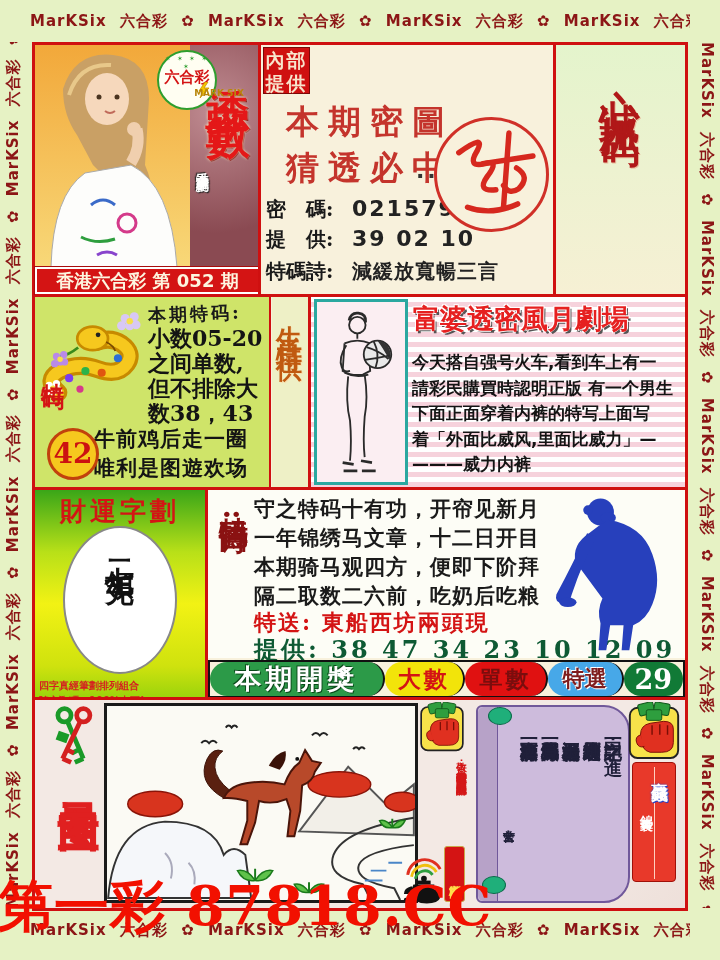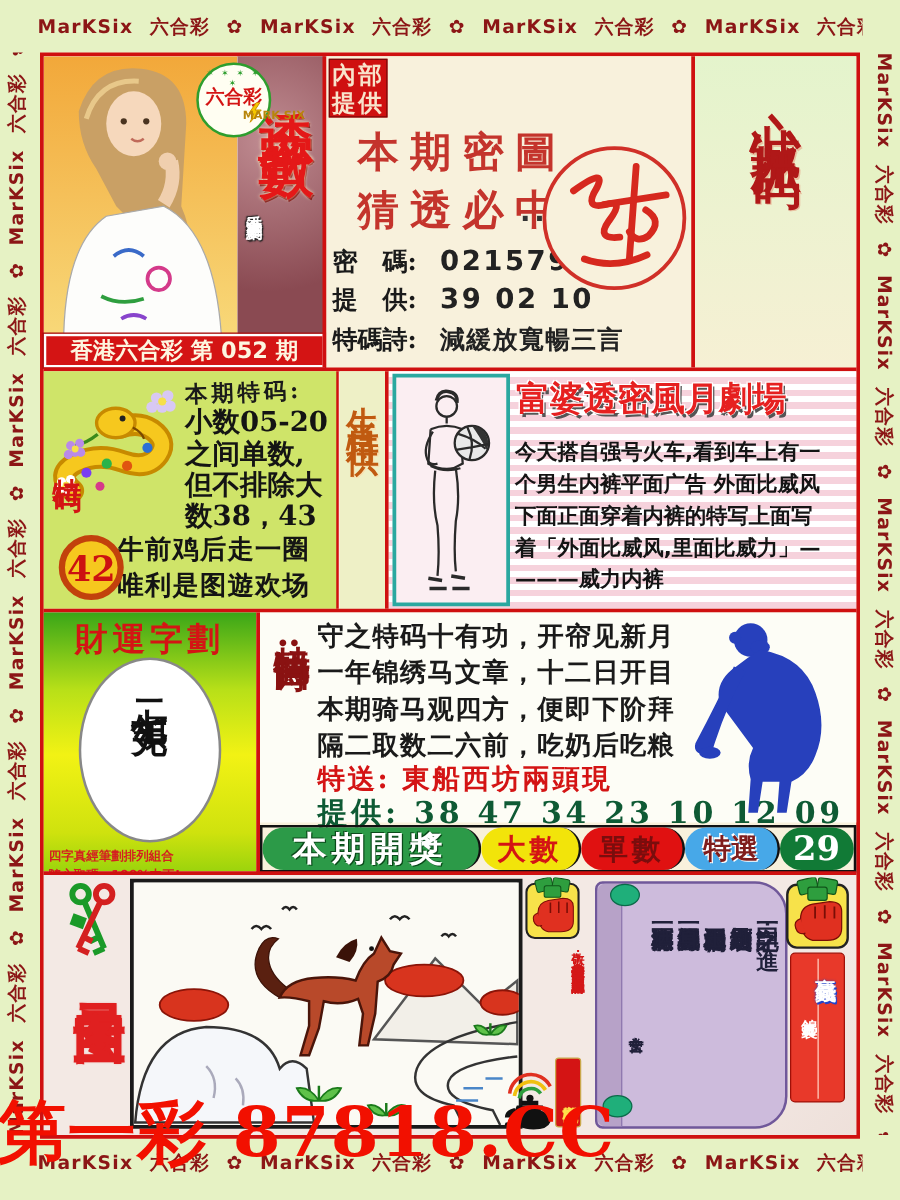--- a/index.html
+++ b/index.html
@@ -67,21 +67,21 @@
   
   .zodiac { left:35px; top:297px; width:235px; height:190px; background:#cfe469; }
   .z-strip { left:272px; top:297px; width:36px; height:190px; background:#eef0c6; }
   .z-strip-text { left:50%; top:8px; transform:translateX(-50%); height:180px; font-size:26px; font-weight:bold;
     color:#c05a10; letter-spacing:10px; text-shadow:1px 1px 0 #f8e0b0; }
   .z-head { left:148px; top:302px; font-size:18px; font-weight:bold; color:#1a1a1a; letter-spacing:3px; transform:rotate(-2deg); }
   .z-lines { left:148px; top:326px; width:122px; font-size:22px; line-height:25px; font-weight:bold; color:#141414; }
   .z-couplet { left:94px; top:424px; width:178px; font-size:21px; line-height:29px; font-weight:bold; color:#141414; letter-spacing:1px; }
   .z-special { left:38px; top:364px; font-size:23px; font-weight:bold; color:#d41414; letter-spacing:6px; }
   .z-circle { left:47px; top:428px; width:52px; height:52px; border-radius:50%; background:#f6c81e;
-    border:5px solid #c2410c; color:#cc1111; font-size:28px; font-weight:bold; text-align:center; line-height:46px; }
+    border:3px solid #c2410c; color:#cc1111; font-size:28px; font-weight:bold; text-align:center; line-height:46px; }
   .snake-holder { left:42px; top:300px; width:104px; height:122px; }
 
   
   .story { left:311px; top:297px; width:374px; height:190px;
     background:repeating-linear-gradient(180deg,#fff 0 5px,#f6d2dc 5px 10px); }
   .figure-box { left:314px; top:299px; width:94px; height:186px; border:3px solid #2aa8a0;
     background:#fbeef2; }
   .story-title { left:413px; top:301px; width:272px; font-size:27px; font-weight:bold; color:#e62020; white-space:nowrap;
     text-shadow:-1px -1px 0 #fff,1px -1px 0 #fff,-1px 1px 0 #fff,2px 2px 0 #555; }
   .story-body { left:412px; top:350px; width:273px; font-size:17px; line-height:25.5px; font-weight:bold; color:#141414; }
@@ -306,21 +306,21 @@
       <path d="M54,44 q14,4 24,13 M52,58 q14,-2 28,-5 M62,38 q7,14 2,28"></path>
       <path d="M32,42 q-9,14 -5,24 q2,6 9,4"></path>
       <path d="M30,72 q12,6 26,2"></path>
       <path d="M34,76 q-3,28 2,48 q2,24 0,44 M52,74 q4,26 0,46 q-2,26 0,44"></path>
       <path d="M28,170 l12,2 M48,168 l12,2 M29,179 h15 M49,179 h15" stroke-width="3"></path>
     </svg>
   </div>
   <div class="abs story-title">富婆透密風月劇場</div>
   <div class="abs story-body">
     <div>今天搭自强号火车,看到车上有一</div>
-    <div>个男生内裤平面广告 外面比威风</div>
+    <div>請彩民購買時認明正版 有一个男生</div>
     <div>下面正面穿着内裤的特写上面写</div>
     <div>着「外面比威风,里面比威力」—</div>
     <div>———威力内裤</div>
   </div>
 
   <div class="abs div-red" style="left:35px;top:487px;width:650px;height:3px"></div>
 
   <div class="abs fortune">
     <div class="abs serif f-title">財運字劃</div>
     <div class="abs f-oval">

